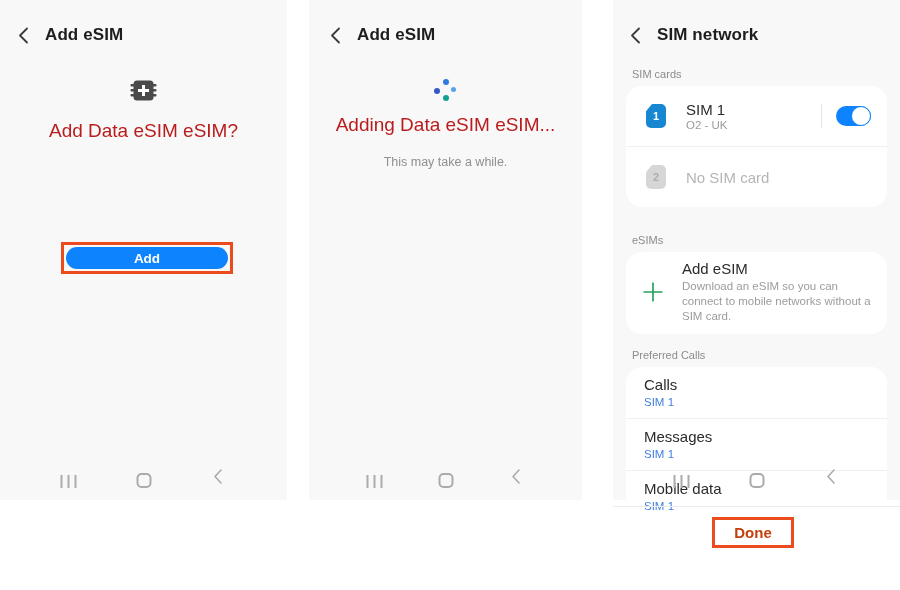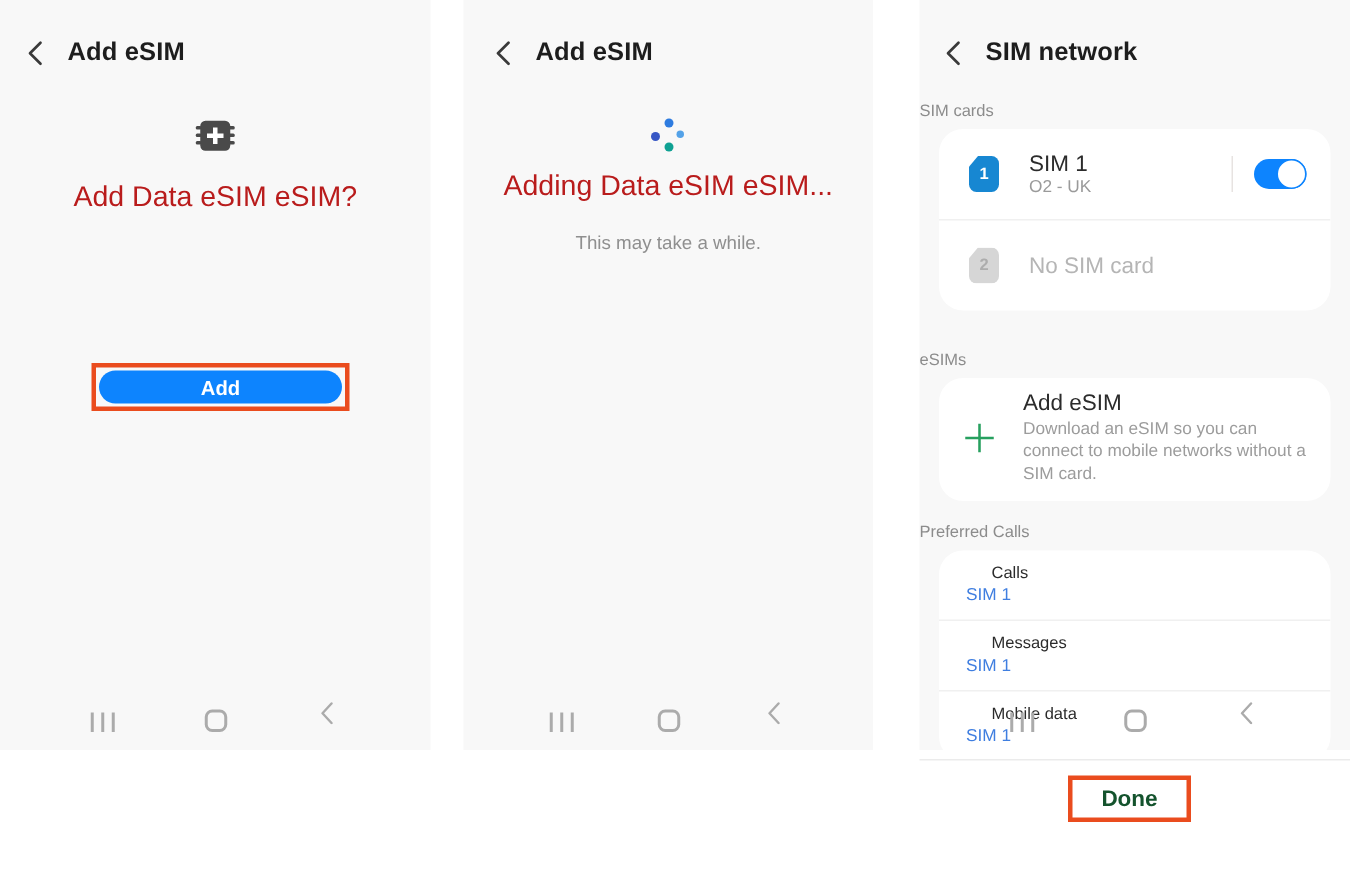--- a/index.html
+++ b/index.html
@@ -33,21 +33,21 @@
 
   
   .spinner { position:relative; width:23px; height:22px; margin:30px auto 0; }
   .spinner i { position:absolute; border-radius:50%; width:6px; height:6px; }
   .spinner .d1 { left:9px;  top:0;    background:#2e7ce0; }
   .spinner .d2 { left:0;    top:9px;  background:#3757c5; }
   .spinner .d3 { left:17px; top:8px;  background:#54a2e8; width:5px; height:5px; }
   .spinner .d4 { left:9px;  top:16px; background:#0fa193; }
 
   
-  .seclabel { font-size:11px; color:#8c8c8c; }
+  .seclabel { margin-left:19px; font-size:11px; color:#8c8c8c; }
   .lab1 { margin-top:19px; }
   .lab2 { margin-top:27px; }
   .lab3 { margin-top:15px; }
   .card { background:#ffffff; border-radius:16px; margin:6px 13px 0; overflow:hidden; }
 
   .simrow { display:flex; align-items:center; height:60px; padding:0 16px 0 20px; }
   .simbadge { width:20px; height:24px; border-radius:5px; flex:none;
     clip-path:polygon(30% 0,100% 0,100% 100%,0 100%,0 30%);
     display:flex; align-items:center; justify-content:center;
     font-size:11px; font-weight:700; }
@@ -63,27 +63,27 @@
   .toggle { position:relative; width:35px; height:20px; border-radius:10px; background:#0d84fe; }
   .toggle .knob { position:absolute; right:0px; top:0px; width:20px; height:20px;
     border-radius:50%; background:#ffffff; border:1.5px solid #0d84fe; }
 
   .addesim { display:flex; align-items:center; padding:8px 14px 9px 16px; }
   .plus { flex:none; width:22px; height:22px; margin-right:18px; }
   .addesim .t { font-size:15px; color:#2b2b2b; }
   .addesim .s { font-size:11.5px; color:#9c9c9c; line-height:1.32; margin-top:2px; }
 
   .prefrow { padding:9px 18px 10px; }
-  .prefrow .t { font-size:11px; color:#2b2b2b;margin-left:17px; }
+  .prefrow .t { font-size:15px; color:#2b2b2b; }
   .prefrow .s { font-size:11.5px; color:#3f7ee0; margin-top:3px; }
 
   .botline { position:absolute; left:0; right:0; top:506px; height:1px; background:#ebebeb; }
   .done-hl { position:absolute; left:99px; top:517px; width:82px; height:31px;
     border:3px solid #ea4c1e; display:flex; align-items:center; justify-content:center; }
-  .btn-done { font-size:15px; font-weight:600; color:#14532d; }
+  .btn-done { font-size:15px; font-weight:600; color:#c2410c; }
 
   
   .nav { position:absolute; left:0; right:0; bottom:0; height:48px; }
   .nav .slot { position:absolute; bottom:12px; transform:translateX(-50%); }
   .nav .s1 { left:24%; } .nav .s2 { left:50%; } .nav .s3 { left:76%; }
   .recents { display:flex; }
   .recents i { width:2px; height:13px; background:#ababab; margin:0 2.5px; }
   .homebtn { width:15px; height:15px; border:2px solid #ababab; border-radius:5px; }
 </style>
 </head>

